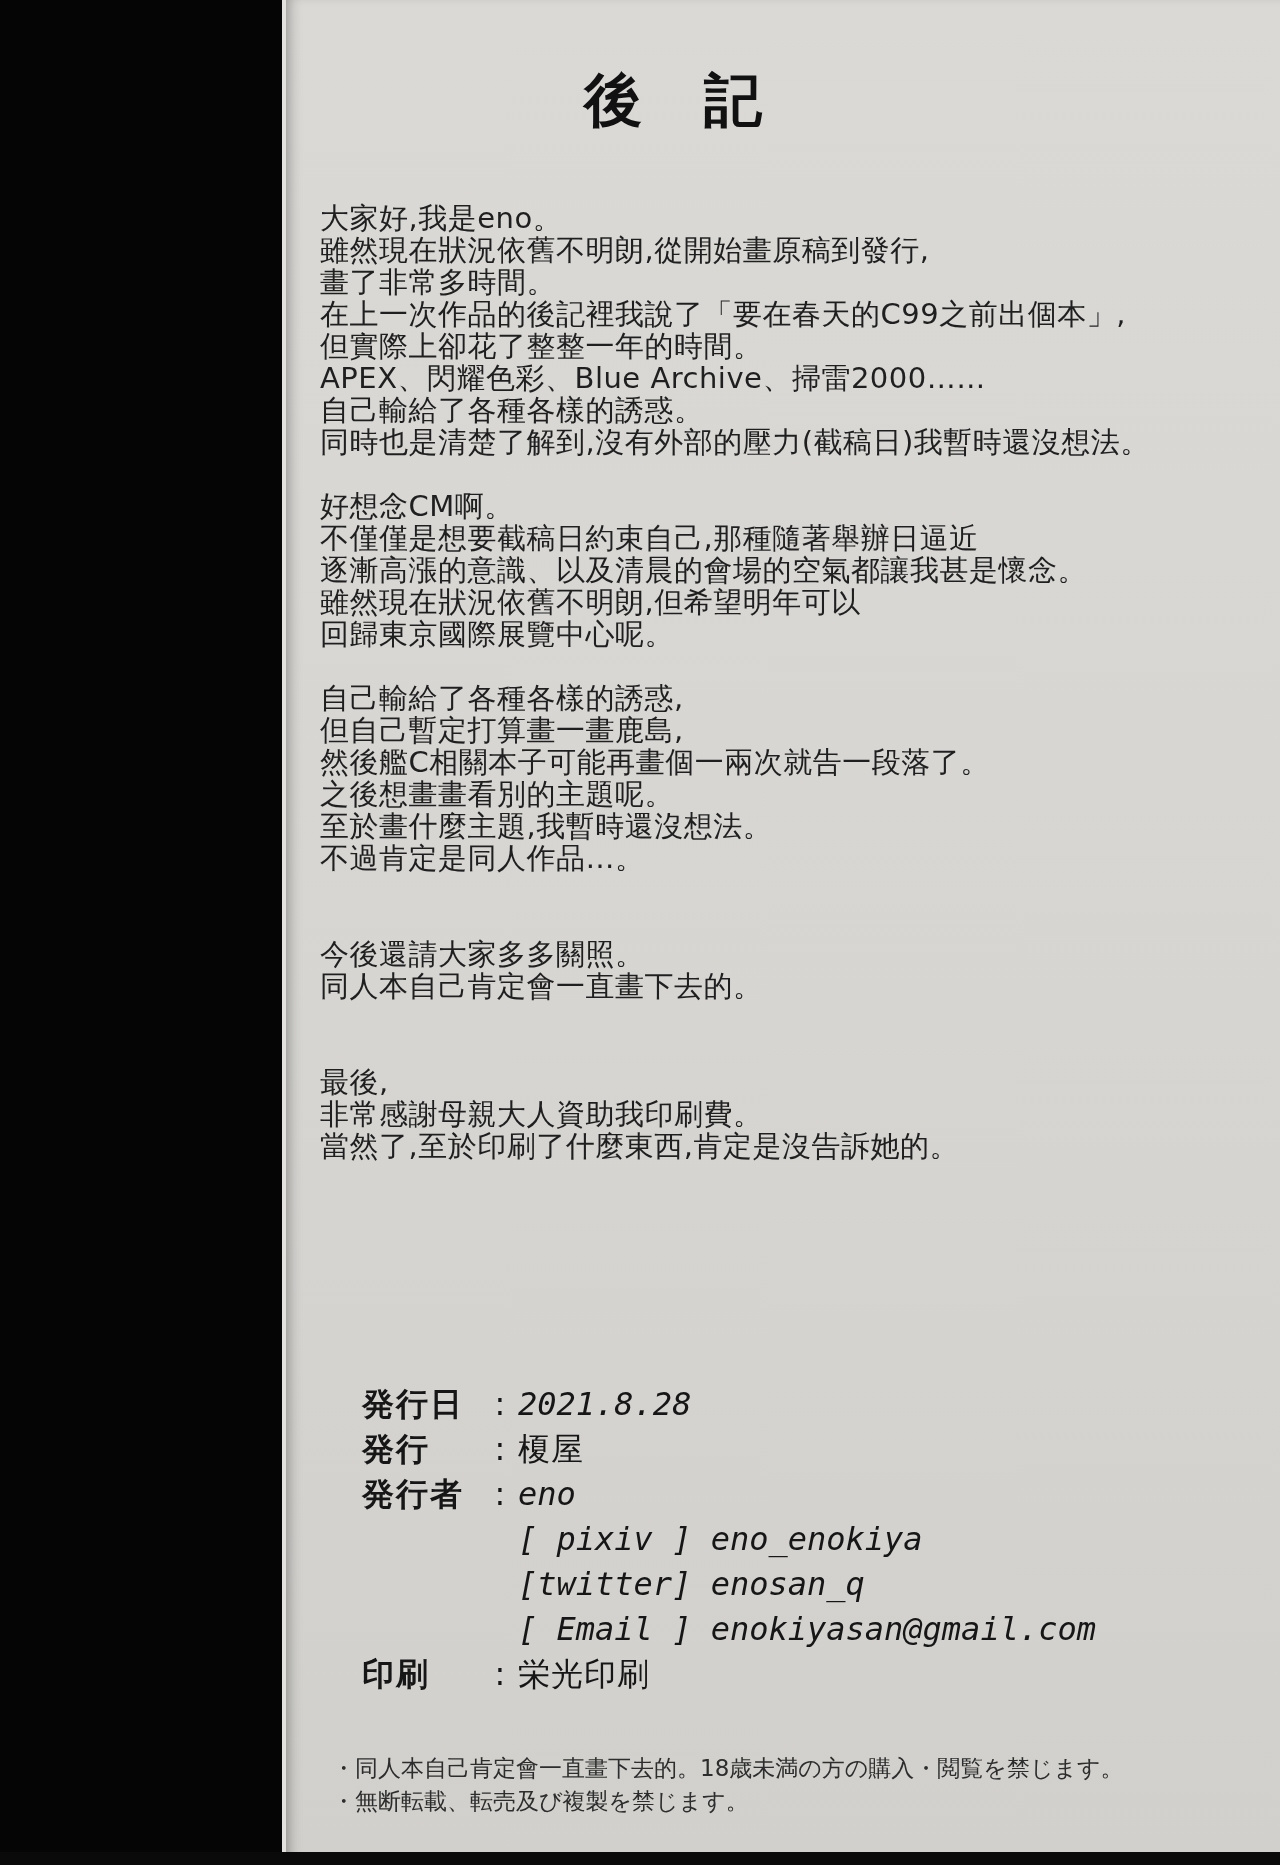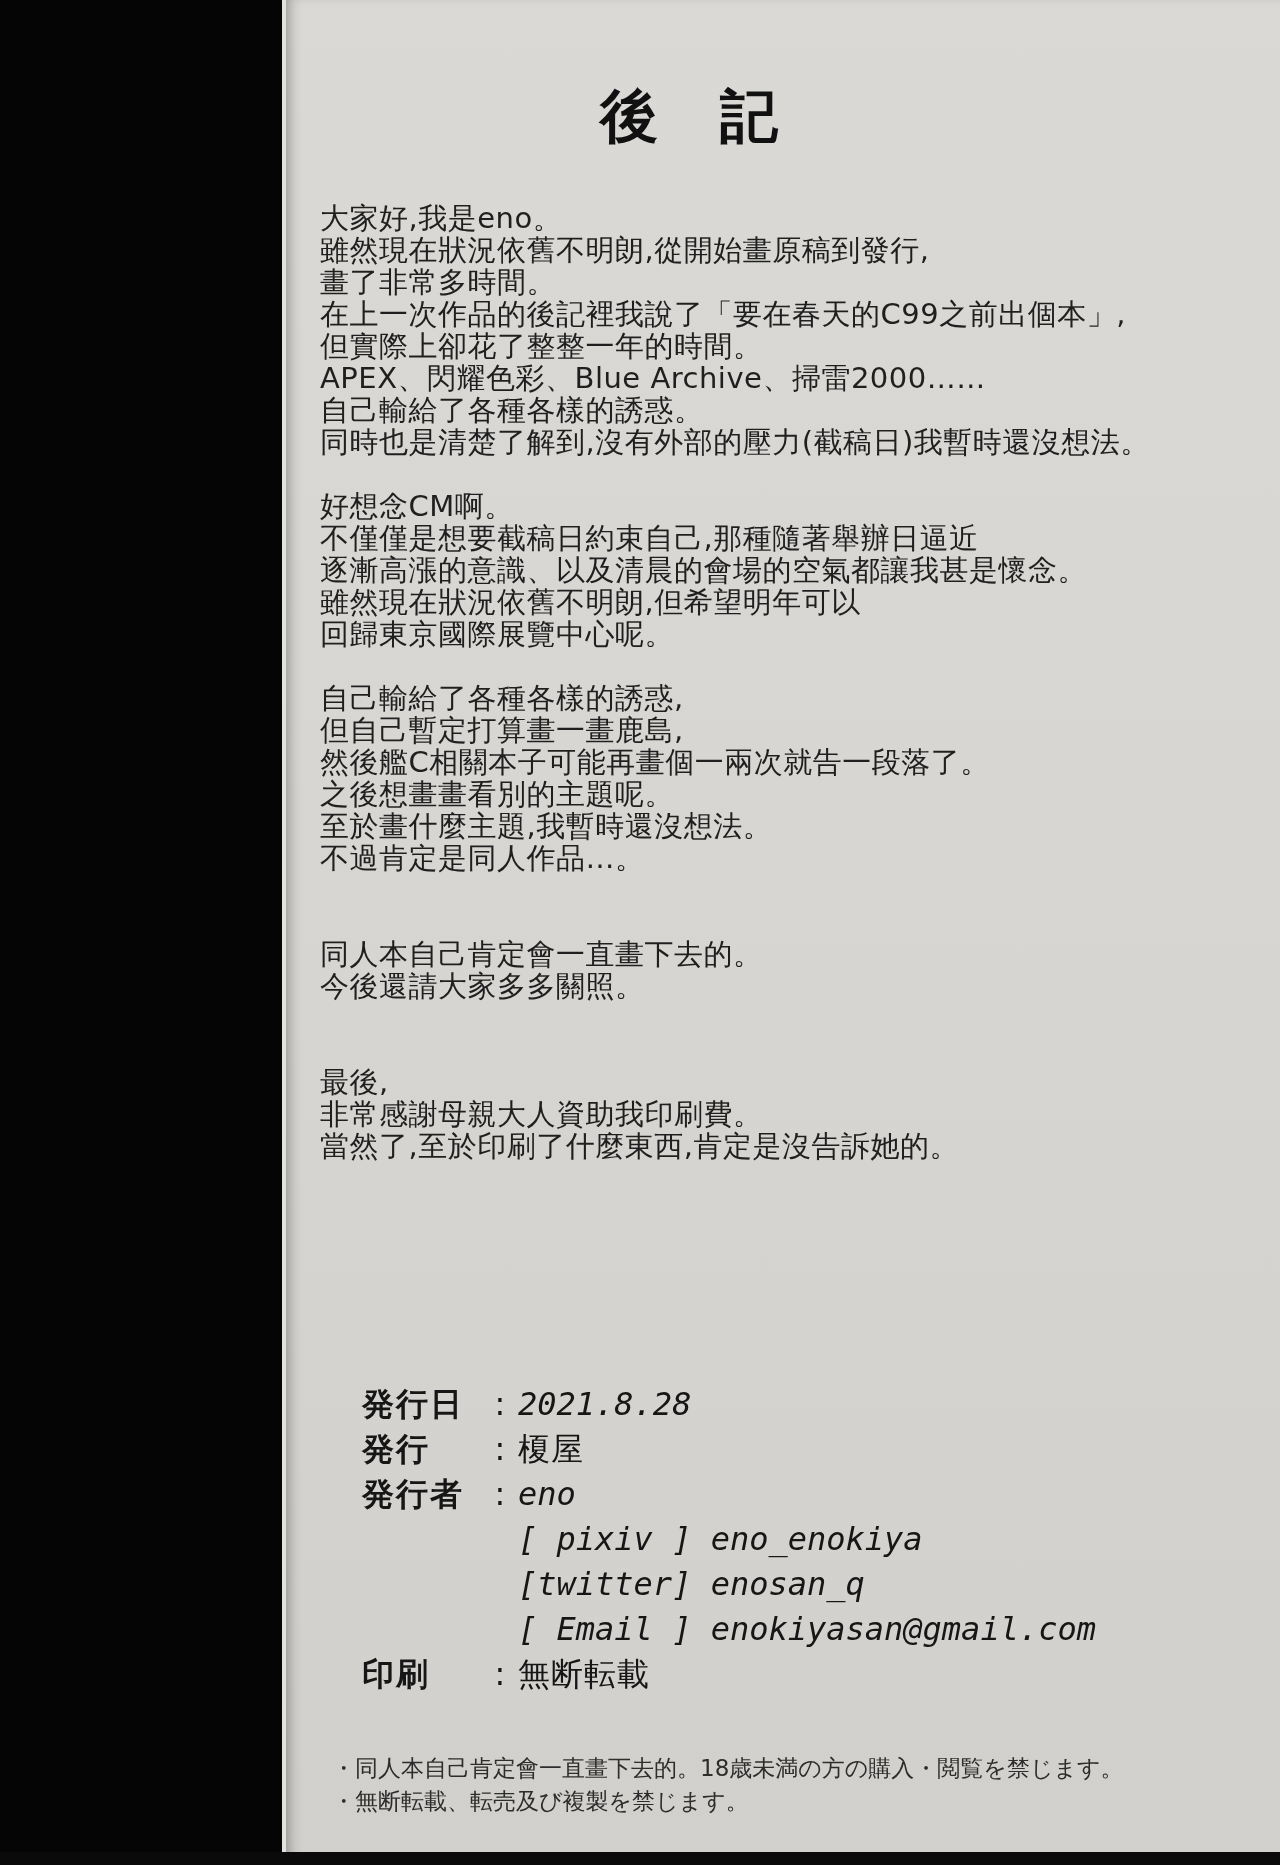--- a/index.html
+++ b/index.html
@@ -14,21 +14,21 @@
     position:absolute;left:0;top:0;width:282px;height:100%;
     background:#050505;
   }
   .paper{
     position:absolute;left:282px;top:0;right:0;bottom:0;
     background:linear-gradient(180deg,#dad9d6 0%,#d6d5d2 55%,#d1d0cc 100%);
     border-left:4px solid #e4e2de;
     box-shadow:inset 10px 0 14px -8px rgba(0,0,0,0.35);
   }
   .title{
-    position:absolute;top:62px;left:298px;margin:16px;
+    position:absolute;top:62px;left:298px;margin:0;
     font-size:58px;font-weight:600;color:#111;
     letter-spacing:2px;white-space:pre;
   }
   .body{
     position:absolute;top:202px;left:34px;right:10px;
     font-size:29px;line-height:32px;color:#1f1f1f;
     letter-spacing:0.5px;
   }
   .bline{min-height:32px;white-space:pre-wrap;}
   .colophon{
@@ -74,36 +74,36 @@
         <div class="bline">回歸東京國際展覽中心呢。</div>
         <div class="bline"></div>
         <div class="bline">自己輸給了各種各樣的誘惑,</div>
         <div class="bline">但自己暫定打算畫一畫鹿島,</div>
         <div class="bline">然後艦C相關本子可能再畫個一兩次就告一段落了。</div>
         <div class="bline">之後想畫畫看別的主題呢。</div>
         <div class="bline">至於畫什麼主題,我暫時還沒想法。</div>
         <div class="bline">不過肯定是同人作品…。</div>
         <div class="bline"></div>
         <div class="bline"></div>
+        <div class="bline">今後還請大家多多關照。</div>
         <div class="bline">同人本自己肯定會一直畫下去的。</div>
-        <div class="bline">今後還請大家多多關照。</div>
         <div class="bline"></div>
         <div class="bline"></div>
         <div class="bline">最後,</div>
         <div class="bline">非常感謝母親大人資助我印刷費。</div>
         <div class="bline">當然了,至於印刷了什麼東西,肯定是沒告訴她的。</div>
       </div>
     <div class="colophon" id="colophon-rows">
         <div class="crow"><span class="lab">発行日</span><span class="colon">:</span><span class="val mono">2021.8.28</span></div>
         <div class="crow"><span class="lab">発行</span><span class="colon">:</span><span class="val">榎屋</span></div>
         <div class="crow"><span class="lab">発行者</span><span class="colon">:</span><span class="val mono">eno</span></div>
         <div class="crow"><span class="lab"></span><span class="colon"></span><span class="val mono">[ pixiv ] eno_enokiya</span></div>
         <div class="crow"><span class="lab"></span><span class="colon"></span><span class="val mono">[twitter] enosan_q</span></div>
         <div class="crow"><span class="lab"></span><span class="colon"></span><span class="val mono">[ Email ] enokiyasan@gmail.com</span></div>
-        <div class="crow"><span class="lab">印刷</span><span class="colon">:</span><span class="val">無断転載</span></div>
+        <div class="crow"><span class="lab">印刷</span><span class="colon">:</span><span class="val">栄光印刷</span></div>
       </div>
     <div class="disclaimer" id="disclaimer-lines">
         <div class="dline">・同人本自己肯定會一直畫下去的。18歳未満の方の購入・閲覧を禁じます。</div>
         <div class="dline">・無断転載、転売及び複製を禁じます。</div>
       </div>
   </div>
   <div class="bottom-strip"></div>
 </div>
 
 </body></html>

